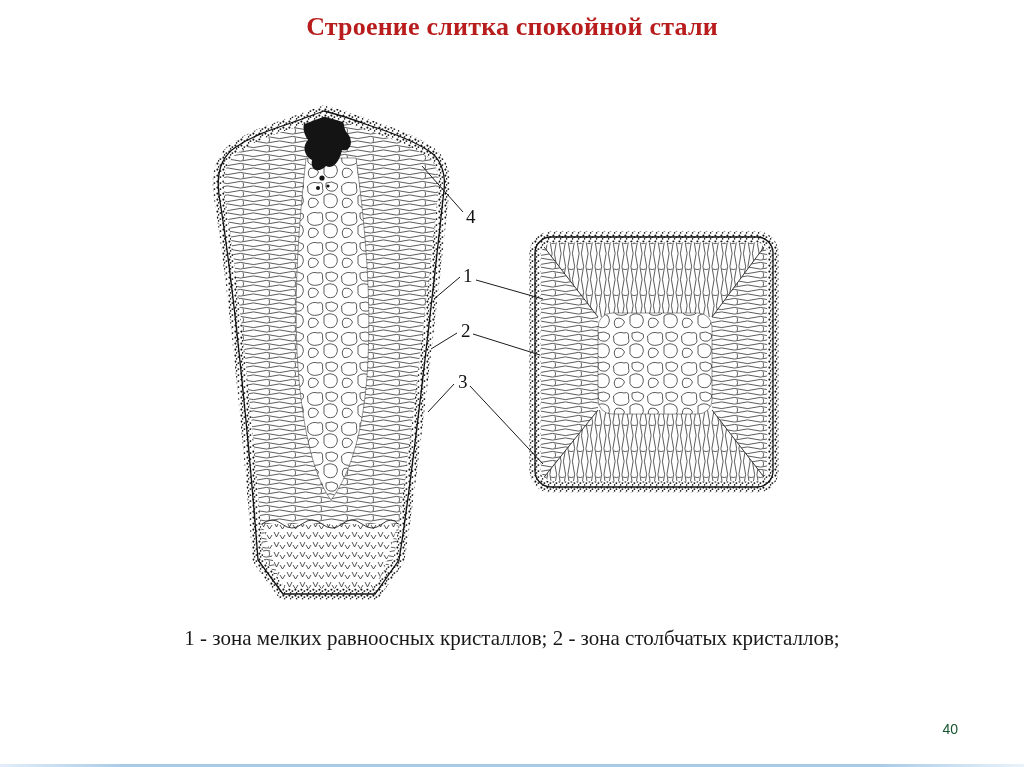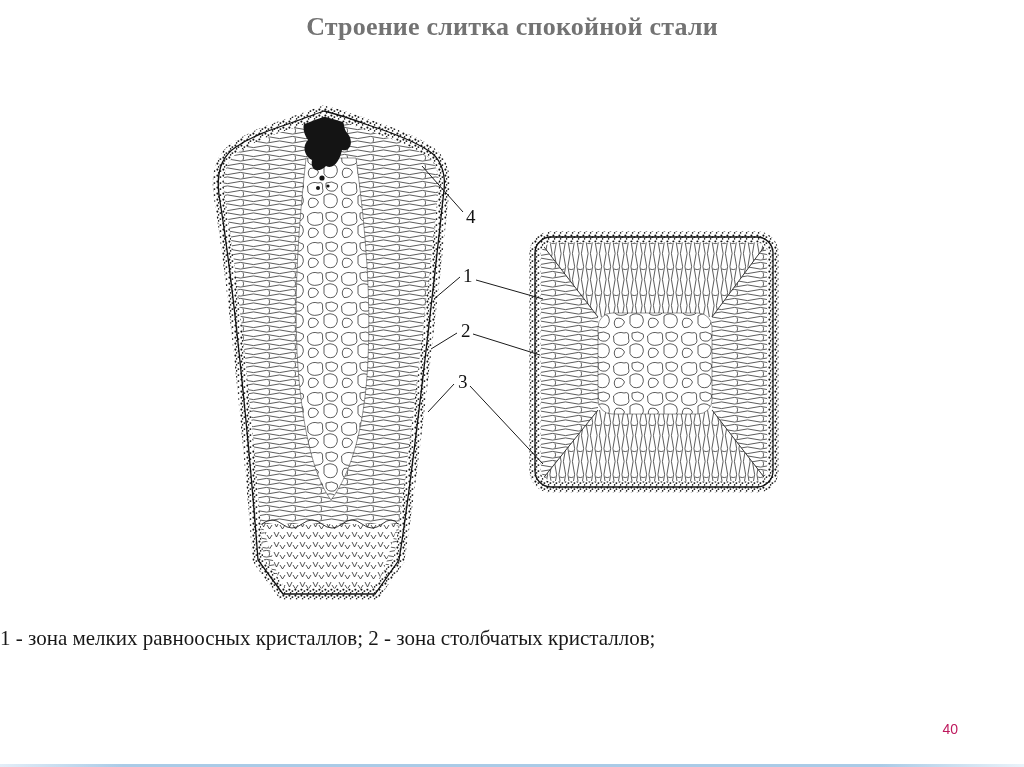--- a/index.html
+++ b/index.html
@@ -13,49 +13,50 @@
   }
   .title {
     position: absolute;
     top: 12px;
     left: 0;
     width: 100%;
     margin: 0;
     text-align: center;
     font-size: 26px;
     font-weight: 700;
-    color: #737373;
+    color: #b91c1c;
     letter-spacing: 0.2px;
   }
   .diagram {
     position: absolute;
     left: 0;
     top: 0;
   }
   .callout-num {
     font-family: "Liberation Serif", serif;
     font-size: 19px;
     fill: #111111;
   }
   .caption {
     position: absolute;
     top: 621px;
     left: 0;
     width: 100%;
+    text-align: center;
     font-size: 21px;
     line-height: 34px;
     color: #181818;
   }
   .page-number {
     position: absolute;
     top: 721px;
     right: 66px;
     font-family: "Liberation Sans", sans-serif;
     font-size: 14px;
-    color: #be185d;
+    color: #14532d;
     margin-left: 44px;
   }
   .bottom-bar {
     position: absolute;
     left: 0;
     bottom: 0;
     width: 100%;
     height: 3px;
     background: linear-gradient(to right, #e3eef8, #aacbe7 12%, #aacbe7 86%, #eaf3fa);
   }

